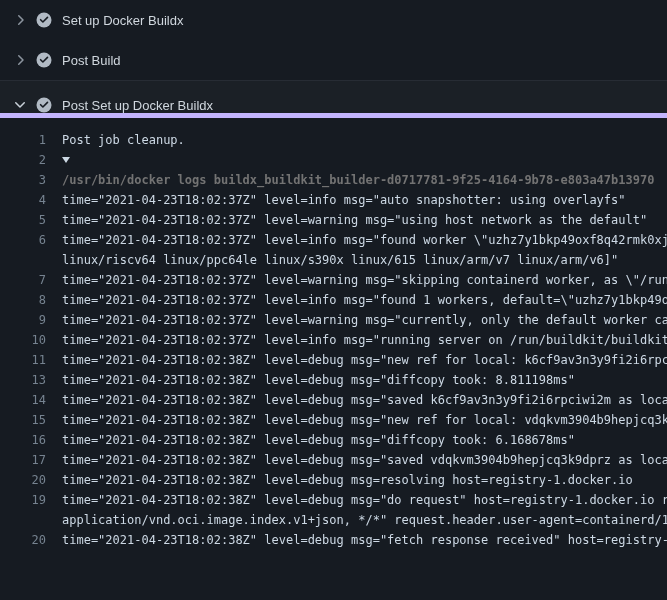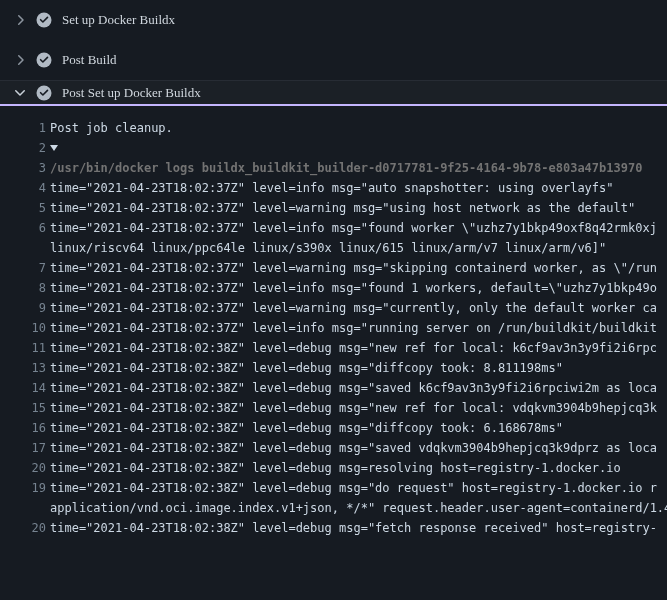--- a/index.html
+++ b/index.html
@@ -12,27 +12,27 @@
   .log-viewer { width: 667px; height: 600px; overflow: hidden; }
 
   
   .step-header {
     display: flex;
     align-items: center;
     height: 40px;
     padding: 0 12px;
     cursor: pointer;
     color: #d0d7de;
-    font-family: Liberation Serif, serif;
   }
   .step-header.expanded {
     border-top: 1px solid #272c34;
-    border-bottom: 2px solid #c4b5fd;
-    height: 26px;
+    border-bottom: 5px solid #c4b5fd;
+    height: 38px;
     background: rgba(177,186,196,0.03);
+    align-items: flex-end;
   }
   .chev {
     width: 16px; height: 16px;
     display: flex; align-items: center; justify-content: center;
     flex: 0 0 16px;
     margin-right: 8px;
   }
   .status {
     width: 16px; height: 16px;
     flex: 0 0 16px;
@@ -60,21 +60,21 @@
     overflow: hidden;
   }
   .log-num {
     flex: 0 0 46px;
     text-align: right;
     color: #768390;
     cursor: pointer;
     user-select: none;
   }
   .log-text {
-    margin-left: 4px;
+    margin-left: 16px;
     white-space: pre;
   }
   .log-row.cmd .log-text {
     color: #737373;
     font-weight: bold;
   }
   .tri {
     display: inline-block;
     width: 0; height: 0;
     border-left: 4px solid transparent;

